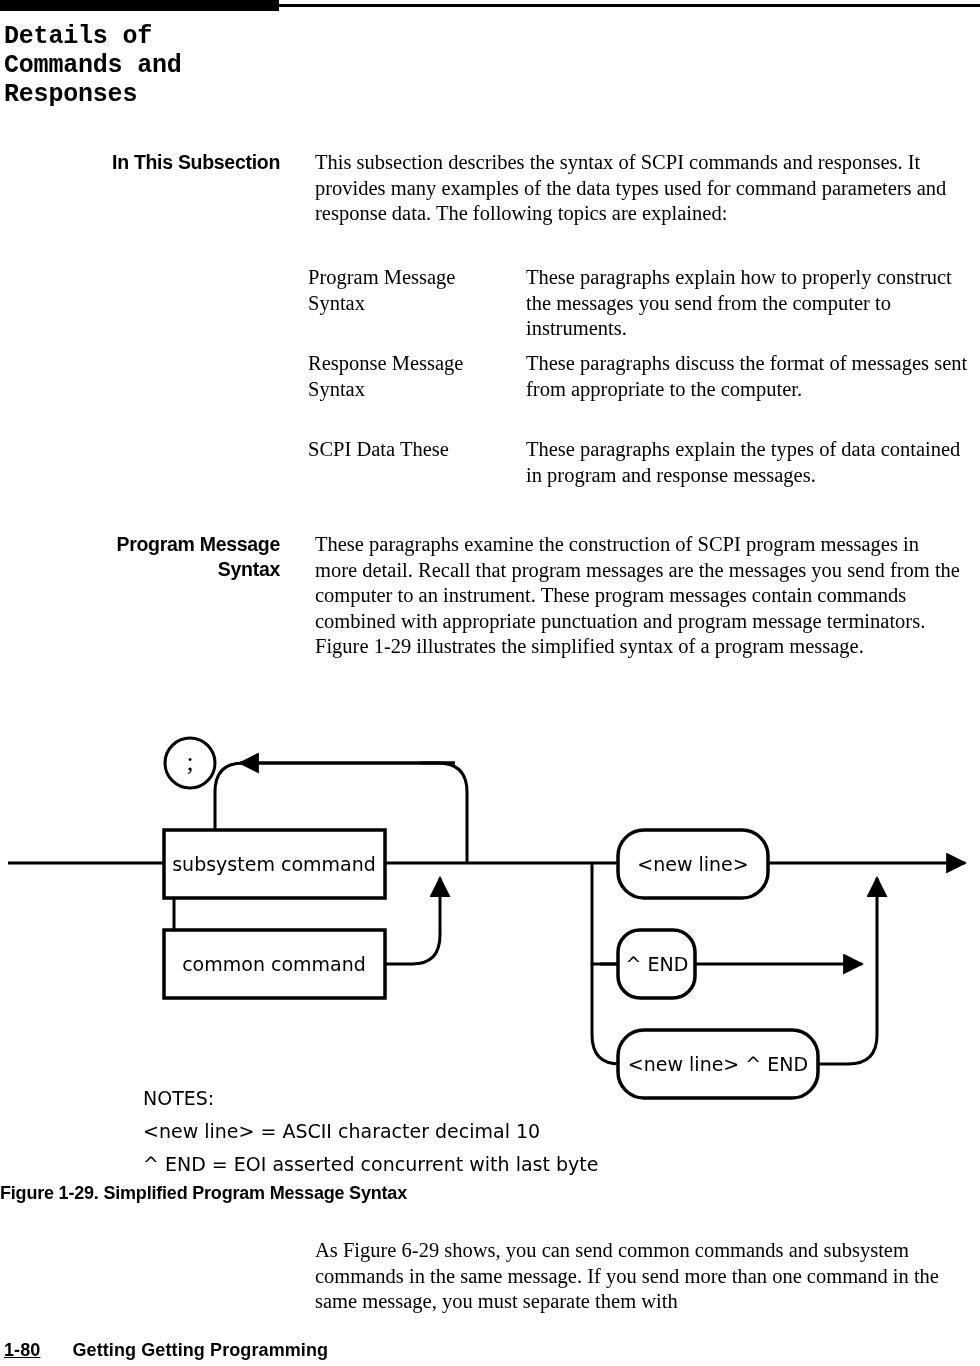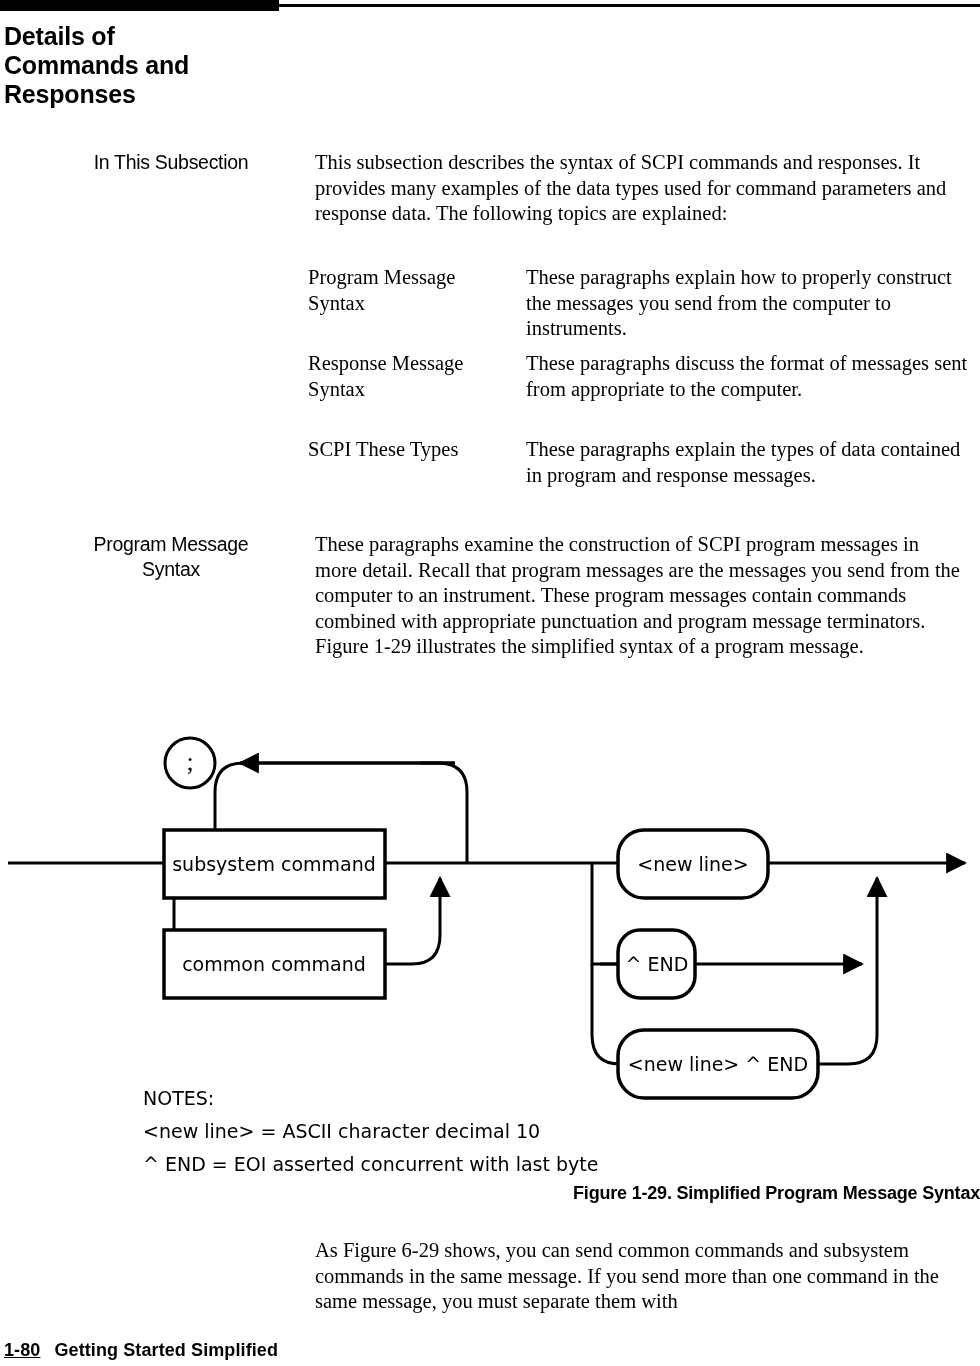--- a/index.html
+++ b/index.html
@@ -28,36 +28,36 @@
     left: 0; top: 0px;
     width: 279px; height: 11px;
     background: #000;
   }
 
   
   #chapter-title {
     position: absolute;
     left: 4px; top: 22px;
     width: 330px;
-    font-family: Liberation Sans, sans-serif;
+    font-family: Liberation Mono, monospace;
     font-weight: bold;
     font-size: 25px;
     line-height: 29px;
     letter-spacing: -0.2px;
     white-space: pre-line;
   }
 
   
   .side-head {
     position: absolute;
-    left: 46px;
+    left: 30px;
     width: 250px;
-    text-align: center;
+    text-align: right;
     font-family: "Liberation Sans", "DejaVu Sans", sans-serif;
-    font-weight: normal;
+    font-weight: bold;
     font-size: 19.5px;
     line-height: 25px;
     letter-spacing: -0.3px;
     white-space: pre-line;
   }
   .body-col {
     position: absolute;
     left: 315px;
     width: 650px;
     font-size: 20.5px;
@@ -93,37 +93,37 @@
     position: absolute;
     left: 0; top: 700px;
     width: 980px; height: 530px;
   }
   #railroad-svg { display: block; }
 
   #figure-caption {
     position: absolute;
     left: 0; top: 1183px;
     width: 980px;
-    text-align: right;
+    text-align: left;
     font-family: "Liberation Sans", "DejaVu Sans", sans-serif;
     font-weight: bold;
     font-size: 18px;
     letter-spacing: -0.2px;
   }
 
   
   #footer {
     position: absolute;
     left: 4px; top: 1340px;
     font-family: "Liberation Sans", "DejaVu Sans", sans-serif;
     font-weight: bold;
     font-size: 18px;
     letter-spacing: 0.1px;
   }
-  #footer .pg { margin-right: 14px; text-decoration: underline; }
+  #footer .pg { margin-right: 32px; text-decoration: underline; }
 </style>
 </head>
 <body>
 
 <div id="top-rule-thin"></div>
 <div id="top-rule-thick"></div>
 
 <div id="chapter-title">Details of
 Commands and
 Responses</div>
@@ -138,21 +138,21 @@
   <div class="def-desc">These paragraphs explain how to properly construct the messages you send from the computer to instruments.</div>
 </div>
 
 <div class="def-row" style="top:351px;">
   <div class="def-term">Response Message
 Syntax</div>
   <div class="def-desc">These paragraphs discuss the format of messages sent from appropriate to the computer.</div>
 </div>
 
 <div class="def-row" style="top:437px;">
-  <div class="def-term">SCPI These Types</div>
+  <div class="def-term">SCPI Data These</div>
   <div class="def-desc">These paragraphs explain the types of data contained in program and response messages.</div>
 </div>
 
 <div class="side-head" style="top:532px;">Program Message
 Syntax</div>
 
 <div class="body-col" style="top:532px;">These paragraphs examine the construction of SCPI program messages in more detail. Recall that program messages are the messages you send from the computer to an instrument. These program messages contain commands combined with appropriate punctuation and program message terminators. Figure 1-29 illustrates the simplified syntax of a program message.</div>
 
 <div id="figure-wrap">
   <svg id="railroad-svg" width="980" height="530" viewBox="0 0 980 530" xmlns="http://www.w3.org/2000/svg">
@@ -227,14 +227,14 @@
       <text x="143" y="471">^ END  =  EOI  asserted  concurrent  with  last  byte</text>
     </g>
   </svg>
 </div>
 
 <div id="figure-caption">Figure 1-29. Simplified Program Message Syntax</div>
 
 <div class="body-col" style="top:1238px;">As Figure 6-29 shows, you can send common commands and subsystem commands in the same message. If you send more than one command in the same message, you must separate them with</div>
 
 <div id="footer">
-  <span class="pg">1-80</span><span>Getting Started Simplified</span>
+  <span class="pg">1-80</span><span>Getting Getting Programming</span>
 </div>
 
 </body></html>

